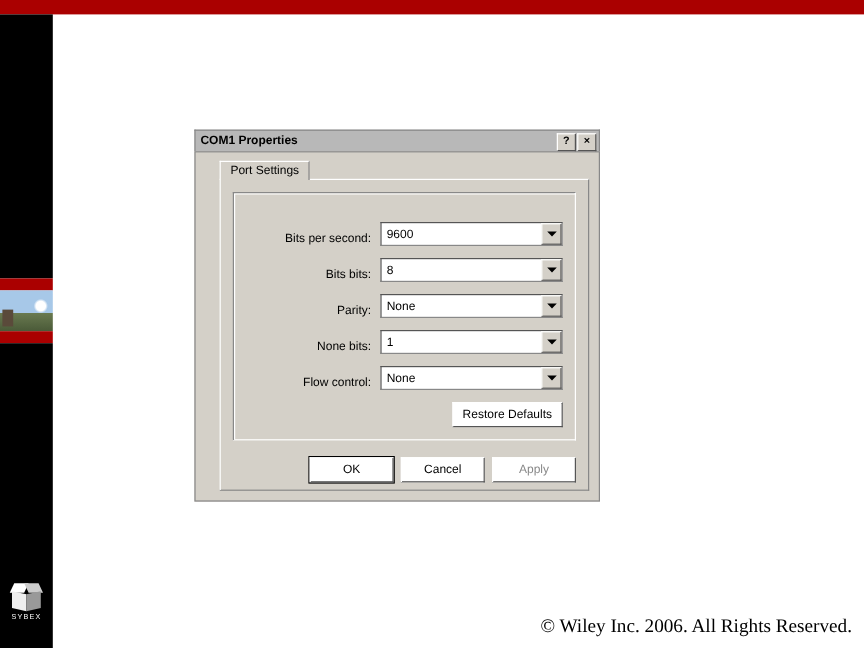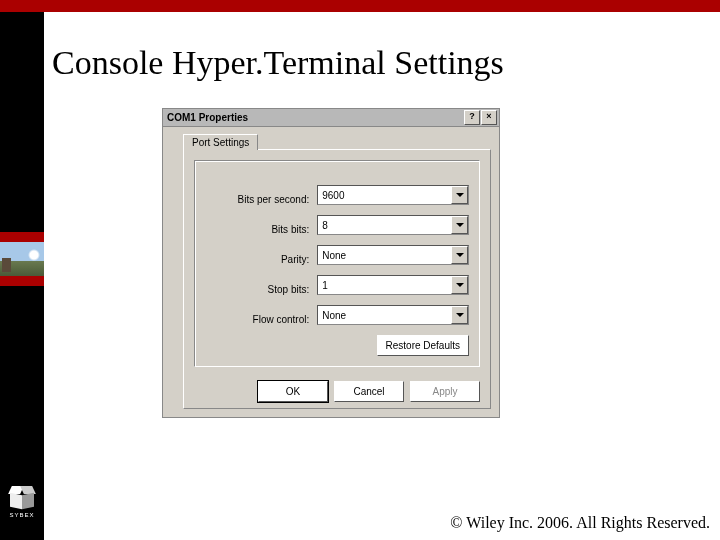--- a/index.html
+++ b/index.html
@@ -18,21 +18,21 @@
   .logo .cube .tl{left:3px;top:0;width:12px;height:8px;background:#fff;transform:skewX(-25deg)}
   .logo .cube .tr{left:15px;top:0;width:12px;height:8px;background:#ccc;transform:skewX(25deg)}
   .logo .cube .bl{left:3px;top:8px;width:12px;height:14px;background:#eee;transform:skewY(12deg)}
   .logo .cube .br{left:15px;top:8px;width:12px;height:14px;background:#999;transform:skewY(-12deg)}
   .logo-text{color:#fff;font-family:Arial,sans-serif;font-size:6px;letter-spacing:1px;text-align:center;margin-top:2px}
   .title{position:absolute;left:52px;top:44px;width:660px;font-size:34px;color:#000;font-weight:400}
   .copyright{position:absolute;right:10px;bottom:8px;font-size:16px;color:#000}
 
   
   .dlg-wrap{position:absolute;left:162px;top:108px;width:338px;font-family:Tahoma,Arial,sans-serif;font-size:11px;color:#000}
-  .dlg-title{background:#b8b8b8;border:1px solid #888;border-bottom:none;height:17px;line-height:17px;padding:0 2px 0 4px;display:flex;justify-content:space-between;align-items:center;font-weight:bold;font-size:10px}
+  .dlg-title{background:#b8b8b8;border:1px solid #888;border-bottom:none;height:17px;line-height:17px;padding:0 2px 0 4px;display:flex;justify-content:space-between;align-items:flex-end;font-weight:bold;font-size:10px}
   .dlg-title-btns{display:flex;gap:1px}
   .tbtn{width:14px;height:13px;background:#d4d0c8;border:1px solid #fff;border-right-color:#555;border-bottom-color:#555;font-size:9px;line-height:11px;text-align:center;font-family:Arial;font-weight:bold;cursor:default}
   .dlg-body{background:#d4d0c8;border:1px solid #888;padding:6px 8px 8px 20px}
   .tabs{display:flex;margin-bottom:0}
   .tab{background:#d4d0c8;border:1px solid #fff;border-right-color:#888;border-bottom:none;padding:2px 8px;font-size:10px;position:relative;top:1px;z-index:2}
   .tab-panel{border:1px solid #fff;border-right-color:#888;border-bottom-color:#888;background:#d4d0c8;padding:10px 10px 6px 10px}
   .group{border:1px solid #888;border-top-color:#888;border-left-color:#888;border-right-color:#fff;border-bottom-color:#fff;padding:14px 10px 10px 10px;box-shadow:inset 1px 1px 0 #fff}
   .row{display:flex;align-items:flex-end;justify-content:flex-end;margin:10px 0}
   .row label{width:110px;text-align:right;margin-right:8px;font-size:10px}
   .select{display:flex;align-items:center;width:158px;height:18px;background:#fff;border:1px solid #888;border-top-color:#555;border-left-color:#555;font-size:10px}
@@ -58,21 +58,20 @@
       <div class="cube">
           <span class="tl"></span>
           <span class="tr"></span>
           <span class="bl"></span>
           <span class="br"></span>
         </div>
       <div class="logo-text">SYBEX</div>
     </div>
   </div>
 
-  <div class="title">Console Hyper.Terminal Settings</div>
 
   <div class="dlg-wrap">
     <div class="dlg-title">
       <span>COM1 Properties</span>
       <div class="dlg-title-btns">
         <div class="tbtn">?</div>
         <div class="tbtn">×</div>
       </div>
     </div>
     <div class="dlg-body">
@@ -100,21 +99,21 @@
 
           <div class="row">
             <label>Parity:</label>
             <div class="select">
               <span>None</span>
               <div class="dd"></div>
             </div>
           </div>
 
           <div class="row">
-            <label>Stop bits:</label>
+            <label>None bits:</label>
             <div class="select">
               <span>1</span>
               <div class="dd"></div>
             </div>
           </div>
 
           <div class="row">
             <label>Flow control:</label>
             <div class="select">
               <span>None</span>

